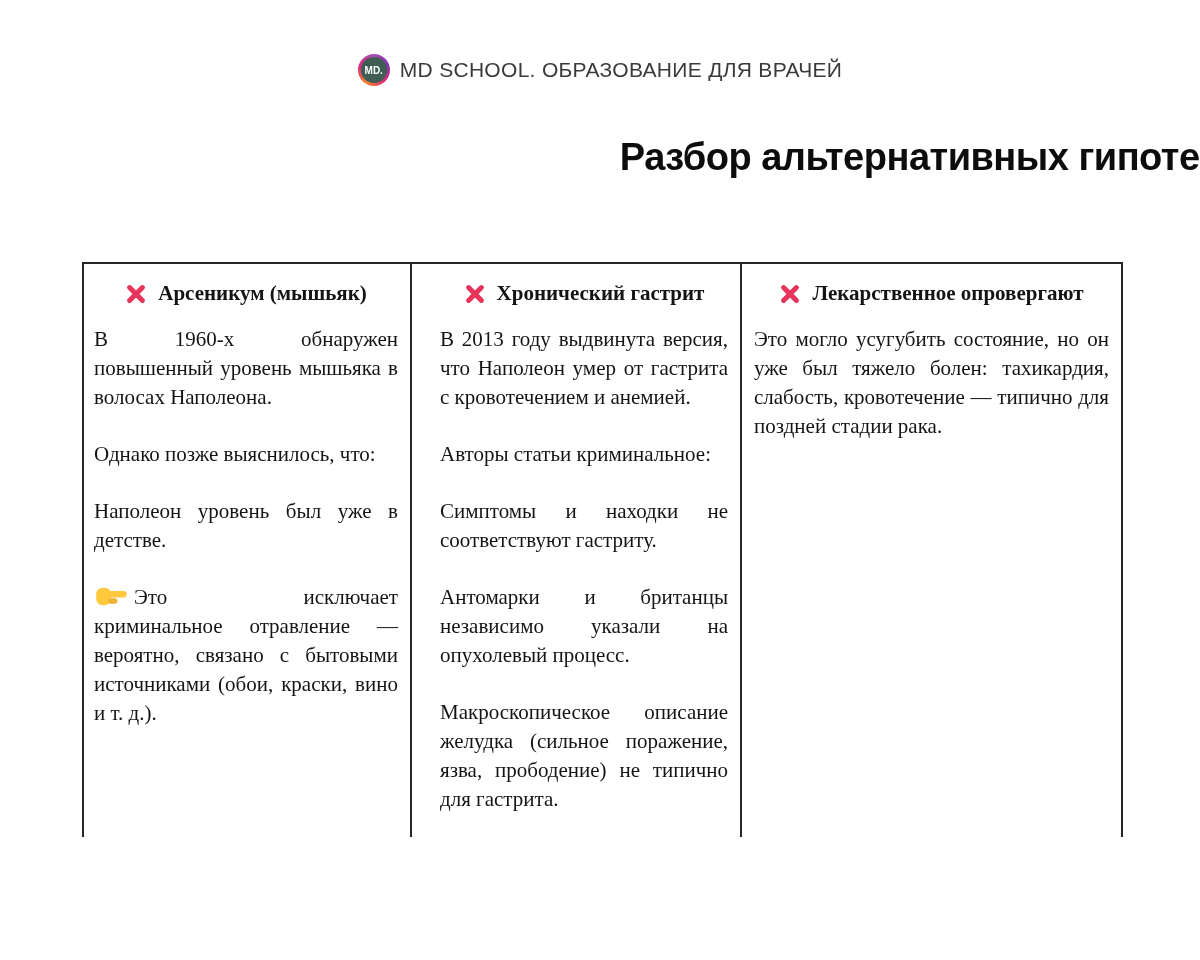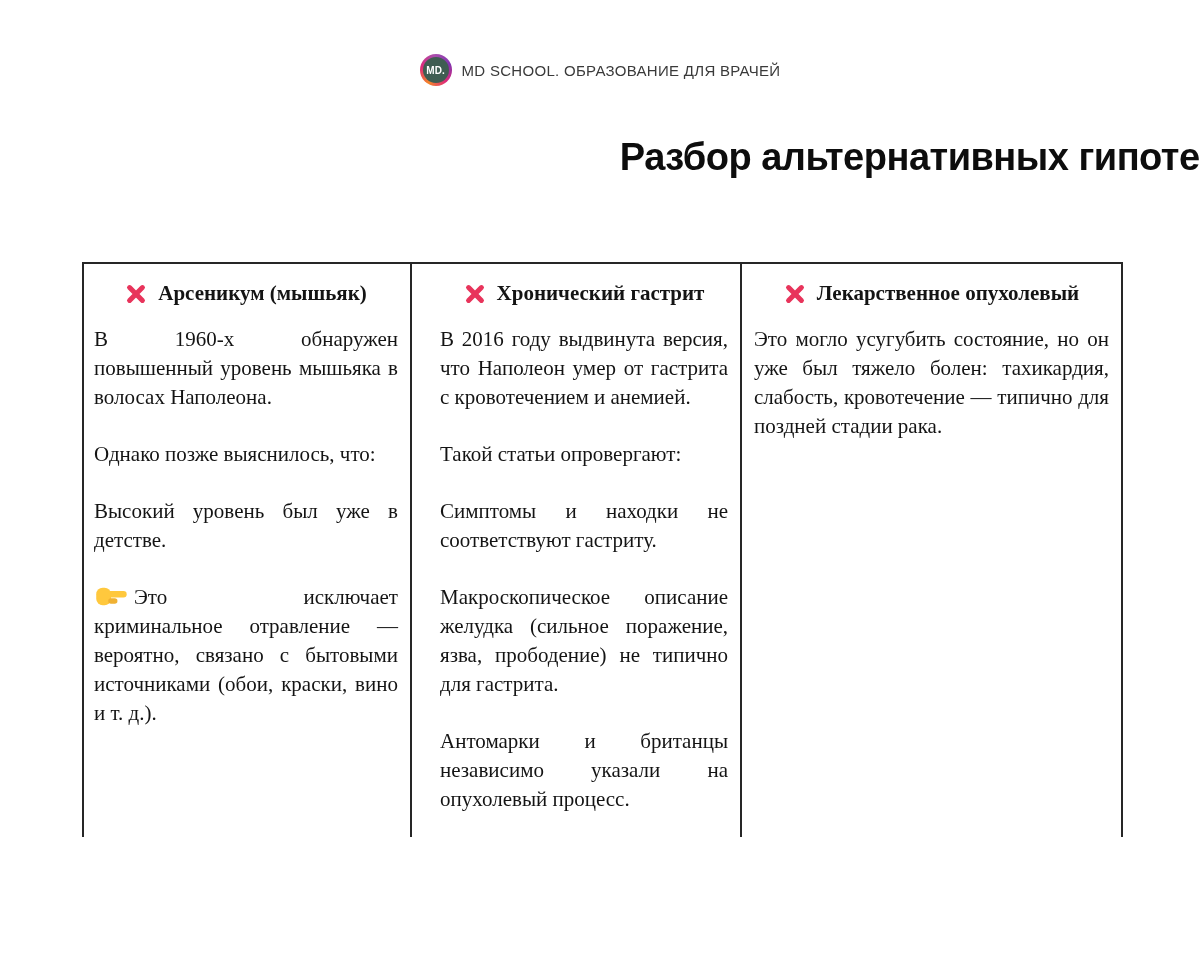--- a/index.html
+++ b/index.html
@@ -34,21 +34,21 @@
   }
   .logo-inner {
     width: 26px; height: 26px;
     border-radius: 50%;
     background: #3f5d52;
     color: #ffffff;
     display: flex; align-items: center; justify-content: center;
     font-size: 10px; font-weight: bold; letter-spacing: 0;
   }
   .brand-name {
-    font-size: 15px;
+    font-size: 21px;
     color: #3a3a3a;
     letter-spacing: 0.3px;
   }
 
   
   .title {
     position: absolute;
     top: 136px;
     left: 0;
     width: 100%;
@@ -128,48 +128,48 @@
 
     <div class="col col-1">
       <div class="cell-header">
         <svg class="x-icon" viewBox="0 0 24 24">
           <path d="M5 5 L19 19 M19 5 L5 19" stroke="#E8345B" stroke-width="5.5" stroke-linecap="round" fill="none"></path>
         </svg>
         <span>Арсеникум (мышьяк)</span>
       </div>
       <p>В 1960-х обнаружен повышенный уровень мышьяка в волосах Наполеона.</p>
       <p>Однако позже выяснилось, что:</p>
-      <p>Высокий уровень был уже в детстве.</p>
+      <p>Наполеон уровень был уже в детстве.</p>
       <p>
         <svg class="finger-icon" viewBox="0 0 36 26">
           <rect x="14" y="7.5" width="21" height="7" rx="3.5" fill="#FFC83D"></rect>
           <rect x="2" y="4" width="16" height="19" rx="7" fill="#FFC83D"></rect>
           <rect x="15" y="15.5" width="10" height="6" rx="3" fill="#F0B132"></rect>
         </svg><span>Это исключает криминальное отравление — вероятно, связано с бытовыми источниками (обои, краски, вино и т. д.).</span>
       </p>
     </div>
 
     <div class="col col-2">
       <div class="cell-header">
         <svg class="x-icon" viewBox="0 0 24 24">
           <path d="M5 5 L19 19 M19 5 L5 19" stroke="#E8345B" stroke-width="5.5" stroke-linecap="round" fill="none"></path>
         </svg>
         <span>Хронический гастрит</span>
       </div>
-      <p>В 2016 году выдвинута версия, что Наполеон умер от гастрита с кровотечением и анемией.</p>
-      <p>Такой статьи опровергают:</p>
+      <p>В 2013 году выдвинута версия, что Наполеон умер от гастрита с кровотечением и анемией.</p>
+      <p>Авторы статьи криминальное:</p>
       <p>Симптомы и находки не соответствуют гастриту.</p>
+      <p>Антомарки и британцы независимо указали на опухолевый процесс.</p>
       <p>Макроскопическое описание желудка (сильное поражение, язва, прободение) не типично для гастрита.</p>
-      <p>Антомарки и британцы независимо указали на опухолевый процесс.</p>
     </div>
 
     <div class="col col-3">
       <div class="cell-header">
         <svg class="x-icon" viewBox="0 0 24 24">
           <path d="M5 5 L19 19 M19 5 L5 19" stroke="#E8345B" stroke-width="5.5" stroke-linecap="round" fill="none"></path>
         </svg>
-        <span>Лекарственное опухолевый</span>
+        <span>Лекарственное опровергают</span>
       </div>
       <p>Это могло усугубить состояние, но он уже был тяжело болен: тахикардия, слабость, кровотечение — типично для поздней стадии рака.</p>
     </div>
 
   </div>
 </div>
 
 </body></html>

